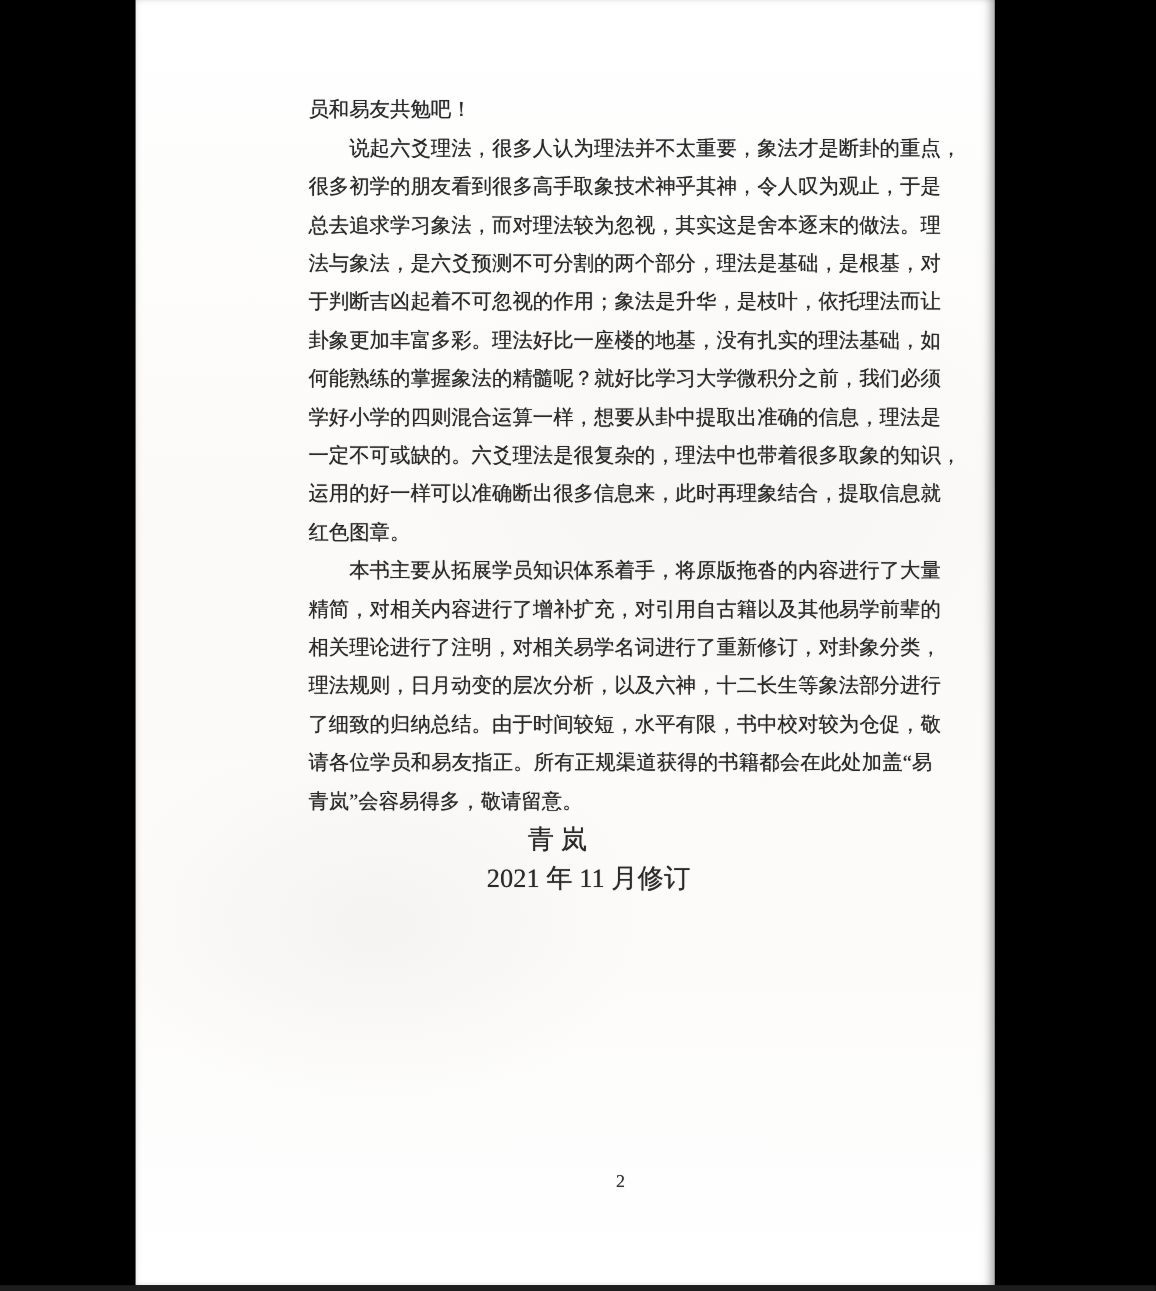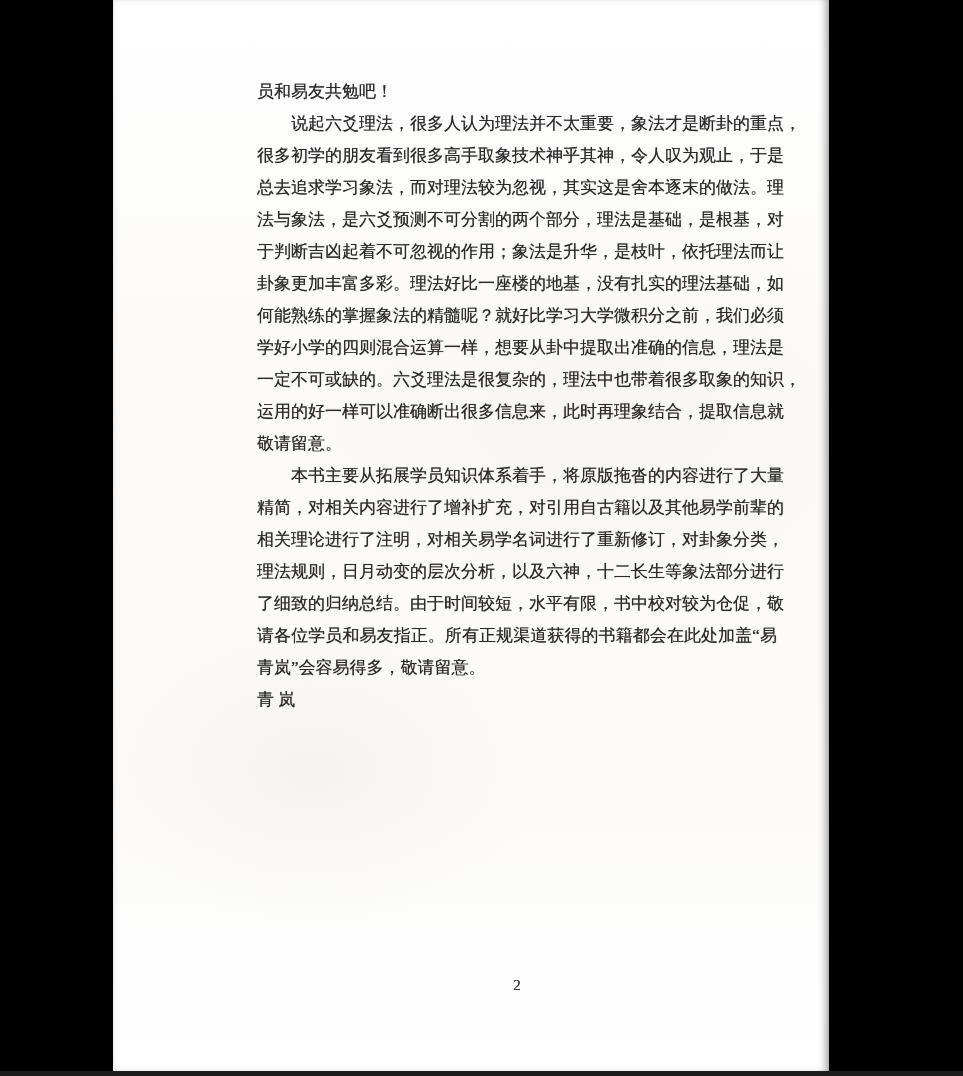--- a/index.html
+++ b/index.html
@@ -66,22 +66,22 @@
   .line.justify {
     display: flex;
     justify-content: space-between;
   }
   .line.indent {
     padding-left: 34px;
   }
   .sig-line {
     height: 32px;
     line-height: 32px;
-    font-size: 17px;
-    text-align: left;
+    font-size: 22px;
+    text-align: center;
     text-shadow: 0 0 0.7px rgba(45,45,45,0.75);
   }
   .sig-name { padding-right: 105px; }
   .sig-date { padding-right: 53px; }
   .page-number {
     position: absolute;
     left: 144px;
     top: 969px;
     width: 520px;
     height: 32px;
@@ -426,21 +426,21 @@
             <span>象</span>
             <span>结</span>
             <span>合</span>
             <span>，</span>
             <span>提</span>
             <span>取</span>
             <span>信</span>
             <span>息</span>
             <span>就</span>
           </div>
-          <div class="line">敬请留意。</div>
+          <div class="line">红色图章。</div>
           <div class="line justify indent">
             <span>本</span>
             <span>书</span>
             <span>主</span>
             <span>要</span>
             <span>从</span>
             <span>拓</span>
             <span>展</span>
             <span>学</span>
             <span>员</span>
@@ -626,19 +626,20 @@
             <span>此</span>
             <span>处</span>
             <span>加</span>
             <span>盖</span>
             <span>“</span>
             <span>易</span>
           </div>
           <div class="line">青岚”会容易得多，敬请留意。</div>
         </div>
       <div class="sig-line sig-name">青 岚</div>
+      <div class="sig-line sig-date">2021 年 11 月修订</div>
     </div>
 
     <div class="page-number">2</div>
   </div>
 
   <div class="bottom-strip"></div>
 </div>
 
 </body></html>

